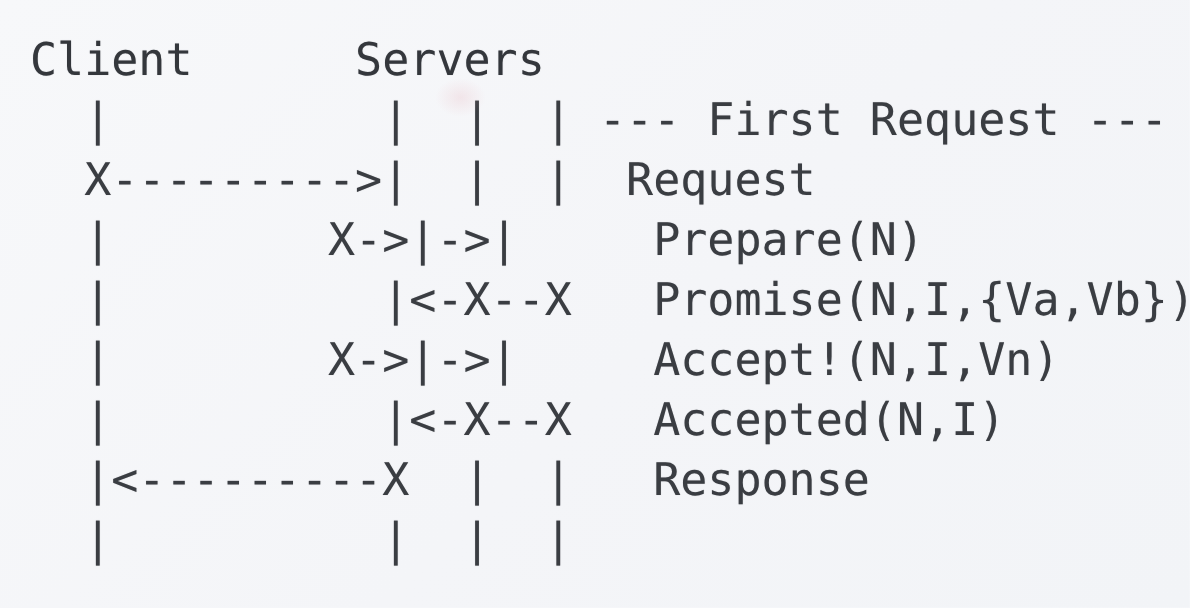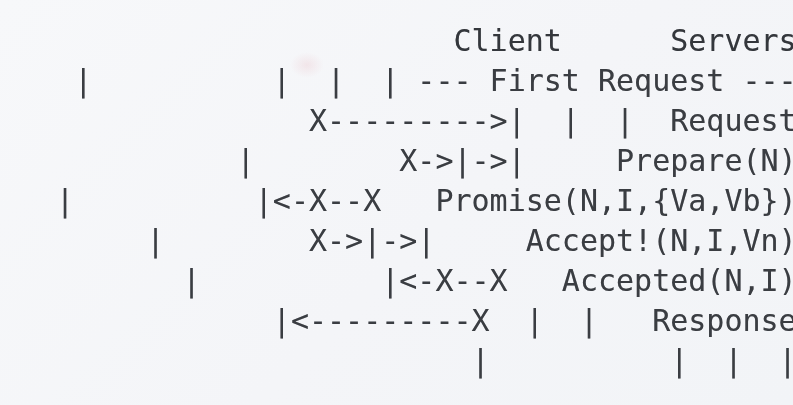--- a/index.html
+++ b/index.html
@@ -12,21 +12,20 @@
     height: 405px;
     overflow: hidden;
     background: #f5f6f9;
     font-family: "DejaVu Sans Mono", "Liberation Mono", monospace;
   }
   #diagram-root {
     position: relative;
     width: 793px;
     height: 405px;
     background: linear-gradient(135deg, #f7f8fa 0%, #f4f5f8 55%, #f2f4f7 100%);
-    text-align: right;
   }
   
   #diagram-root::after {
     content: "";
     position: absolute;
     left: 290px;
     top: 52px;
     width: 34px;
     height: 26px;
     border-radius: 50%;

